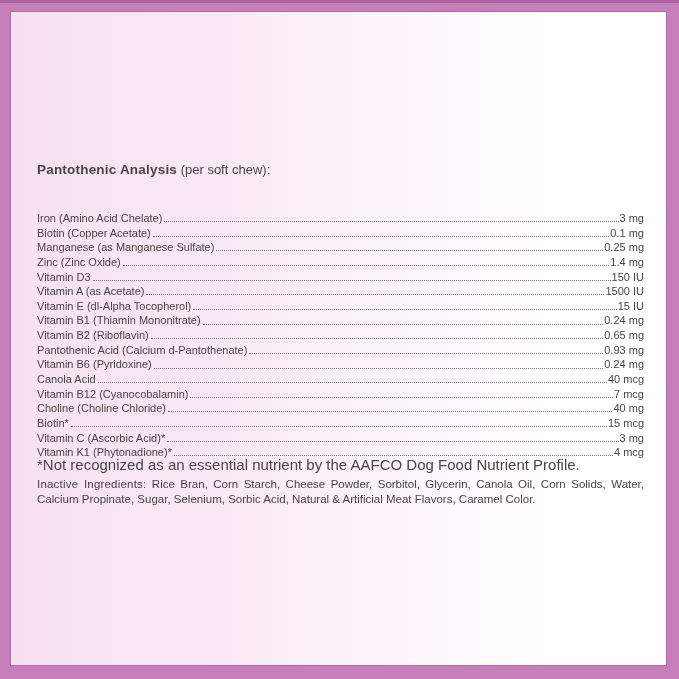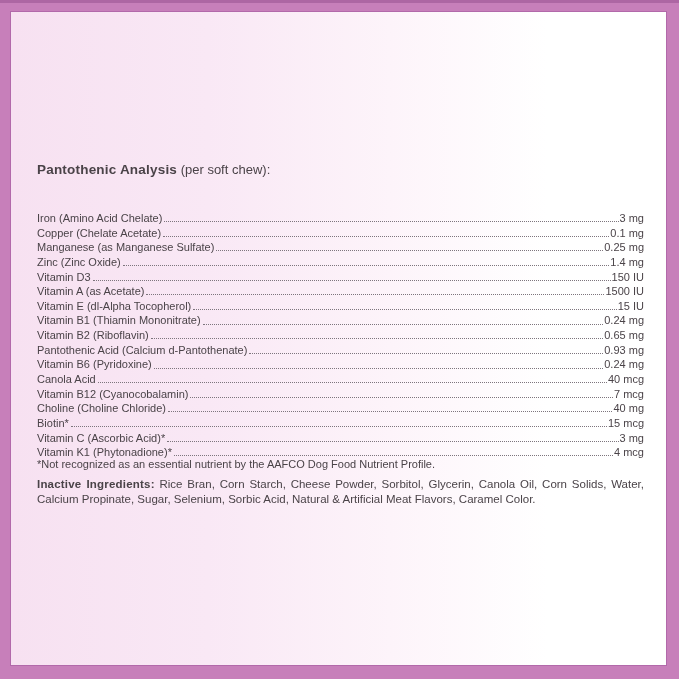--- a/index.html
+++ b/index.html
@@ -56,50 +56,50 @@
     flex: 1 1 auto;
     align-self: flex-end;
     margin: 0 1px 3.5px 2px;
     border-bottom: 1.6px dotted #7d757d;
     min-width: 10px;
   }
   .val { flex: 0 0 auto; }
   .footnote {
     position: absolute;
     top: 445px; left: 0; right: 0;
-    font-size: 11px; line-height: 15px;
+    font-size: 15px; line-height: 15px;
   }
   .inactive {
     position: absolute;
     top: 465px; left: 0; right: 0;
     font-size: 11.5px; line-height: 15.3px;
     text-align: justify;
   }
-  .inactive .lead { font-weight: 700; letter-spacing: 0.2px; }
+  .inactive .lead { font-weight: 400; letter-spacing: 0.2px; }
 </style>
 </head>
 <body>
 
 <div class="frame">
   <div class="panel">
     <div class="content">
 
       <div class="heading">
         <span class="hb">Pantothenic Analysis</span><span class="hr"> (per soft chew):</span>
       </div>
 
       <div class="rows">
   <div class="row">
     <span class="lbl">Iron (Amino Acid Chelate)</span>
     <span class="leader"></span>
     <span class="val">3 mg</span>
   </div>
 
   <div class="row">
-    <span class="lbl">Copper (Chelate Acetate)</span>
+    <span class="lbl">Biotin (Copper Acetate)</span>
     <span class="leader"></span>
     <span class="val">0.1 mg</span>
   </div>
 
   <div class="row">
     <span class="lbl">Manganese (as Manganese Sulfate)</span>
     <span class="leader"></span>
     <span class="val">0.25 mg</span>
   </div>
 

